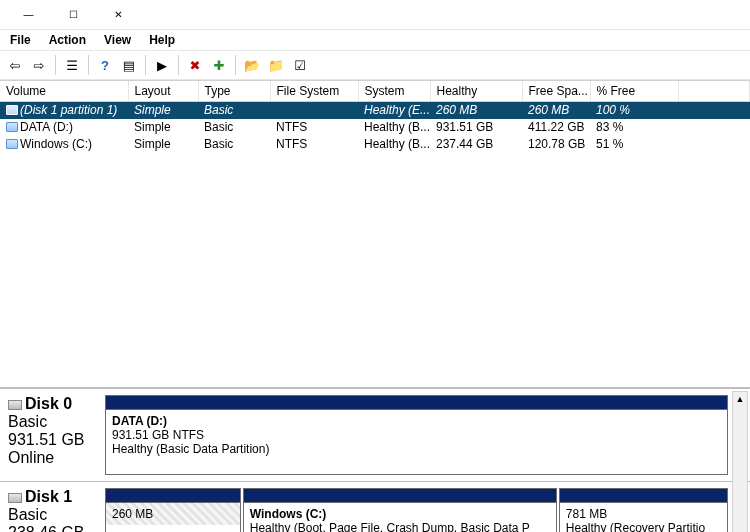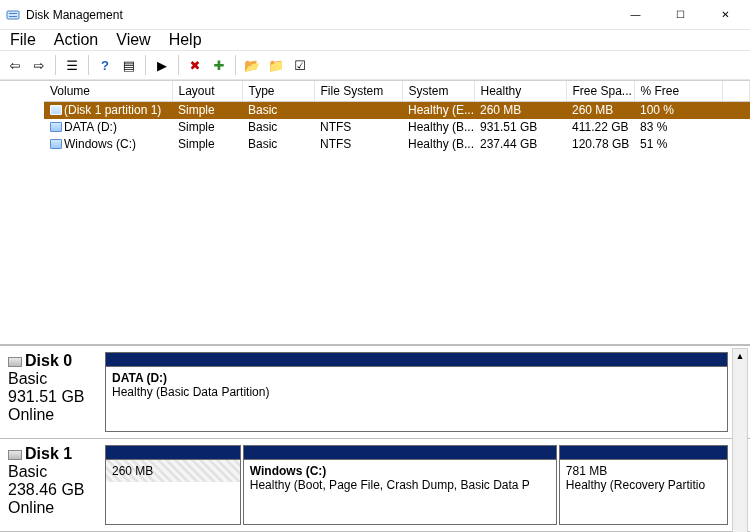--- a/index.html
+++ b/index.html
@@ -32,21 +32,22 @@
   }
   .menubar {
     height: 20px;
     display: flex;
     align-items: center;
     gap: 2px;
     padding: 0 2px;
   }
   .menu-item {
     padding: 1px 8px;
-    font-size: 16px;
+    font-size: 12px;
+    font-weight: bold;
   }
   .toolbar {
     height: 30px;
     display: flex;
     align-items: center;
     gap: 2px;
     padding: 2px 4px;
     border-top: 1px solid #e5e5e5;
     border-bottom: 1px solid #e5e5e5;
     background: #fff;
@@ -78,31 +79,30 @@
     padding: 2px 6px;
     height: 20px;
     white-space: nowrap; overflow: hidden;
   }
   table.volumes tbody td {
     font-size: 12px;
     padding: 1px 6px;
     height: 17px; line-height: 15px;
     white-space: nowrap; overflow: hidden;
   }
-  tr.sel td { background: #a16207; color: #fff; }
+  tr.sel td { background: #0c4a6e; color: #fff; font-style: italic; }
   .vol-icon {
     display:inline-block; width:12px; height:10px; margin-right:2px;
     background: linear-gradient(#cfe8ff,#9cc9ff);
     border:1px solid #5a8fd6; border-radius:1px; vertical-align: -1px;
   }
   .vol-icon.sel { border-color:#fff; background:linear-gradient(#e0efff,#bcd9ff); }
   .list-area {
-    height: 263px;
+    height: 306px;
     overflow: auto;
-    padding-left: 44px;
   }
   .disk-area {
     border-top: 2px solid #bdbdbd;
     height: 202px;
     overflow: auto;
     position: relative;
   }
   .disk-row {
     display: flex;
     border-bottom: 1px solid #bdbdbd;
@@ -151,30 +151,20 @@
     position: absolute; right: 2px; top: 2px; bottom: 2px; width: 16px;
     background: #f0f0f0; border:1px solid #d0d0d0;
     display:flex; flex-direction:column; justify-content:space-between; align-items:center;
   }
   .disk-scroll .sbtn { width:14px; height:14px; text-align:center; font-size:9px; line-height:14px; }
 </style>
 </head>
 <body>
 
 <div class="titlebar">
-  <div class="title-group">
-    <span class="app-icon">
-      <svg width="14" height="14" viewBox="0 0 14 14">
-          <rect x="1" y="3" width="12" height="8" rx="1" fill="#cfe8ff" stroke="#4a7fc6"></rect>
-          <rect x="3" y="5" width="8" height="1" fill="#4a7fc6"></rect>
-          <rect x="3" y="8" width="8" height="1" fill="#4a7fc6"></rect>
-        </svg>
-    </span>
-    <span class="title">Disk Management</span>
-  </div>
   <div class="win-controls">
     <div class="win-btn">—</div>
     <div class="win-btn">☐</div>
     <div class="win-btn">✕</div>
   </div>
 </div>
 
 <div class="menubar" id="menubar">
     <span class="menu-item">File</span>
     <span class="menu-item">Action</span>
@@ -274,20 +264,21 @@
           <div class="disk-name"><span class="dicon"></span><span>Disk 0</span></div>
           <div>Basic</div>
           <div>931.51 GB</div>
           <div>Online</div>
         </div>
         <div class="disk-parts" style="padding-right: 22px;">
           <div class="part" style="flex: 1 1 0px;">
             <div class="bar"></div>
             <div class="body">
               <div class="p-title">DATA  (D:)</div>
+              <div>931.51 GB NTFS</div>
               <div>Healthy (Basic Data Partition)</div>
             </div>
           </div>
         </div>
       </div>
       <div class="disk-row" style="min-height: 93px;">
         <div class="disk-meta">
           <div class="disk-name"><span class="dicon"></span><span>Disk 1</span></div>
           <div>Basic</div>
           <div>238.46 GB</div>

